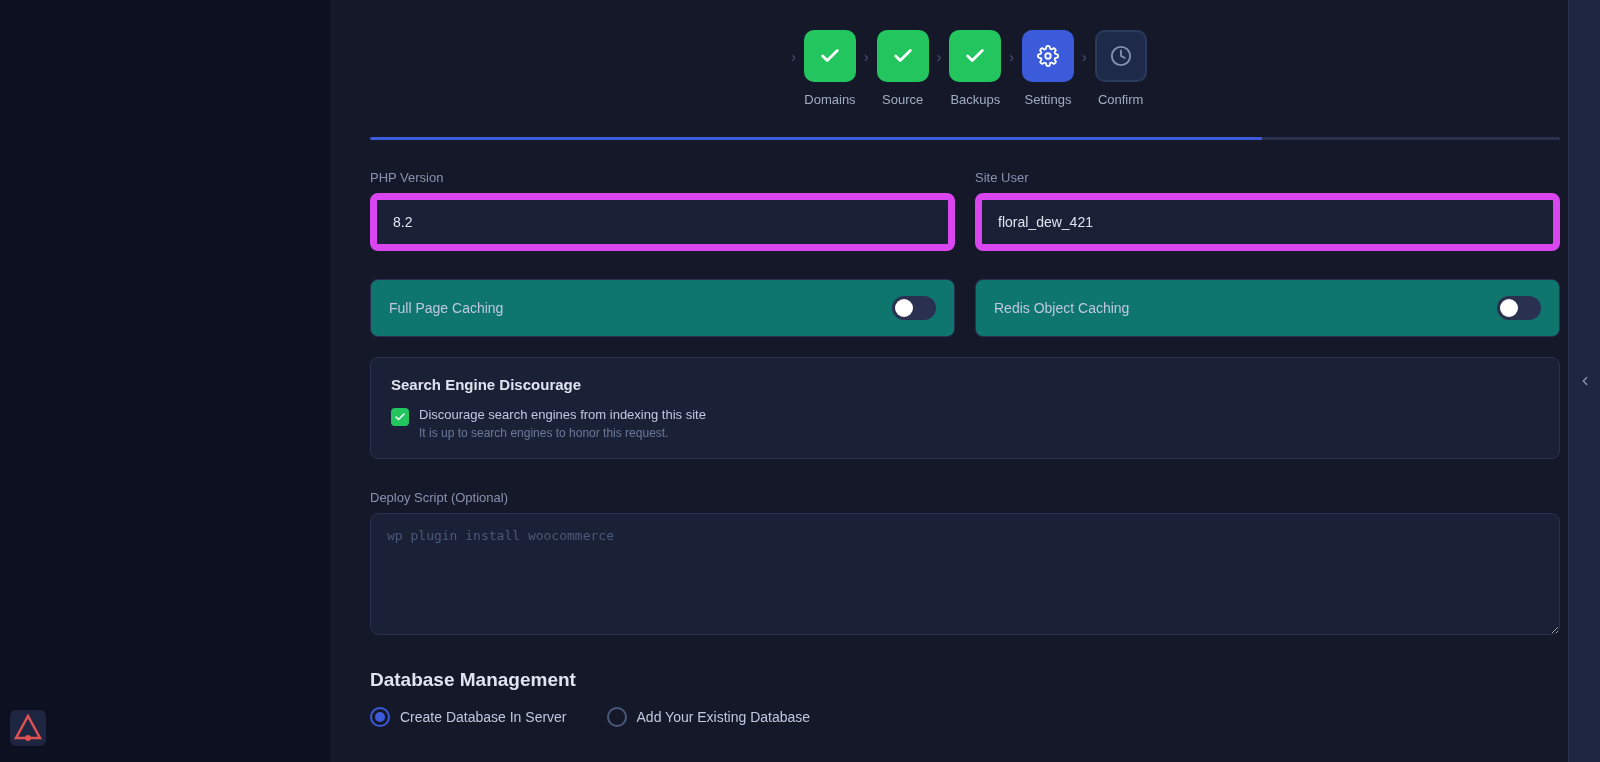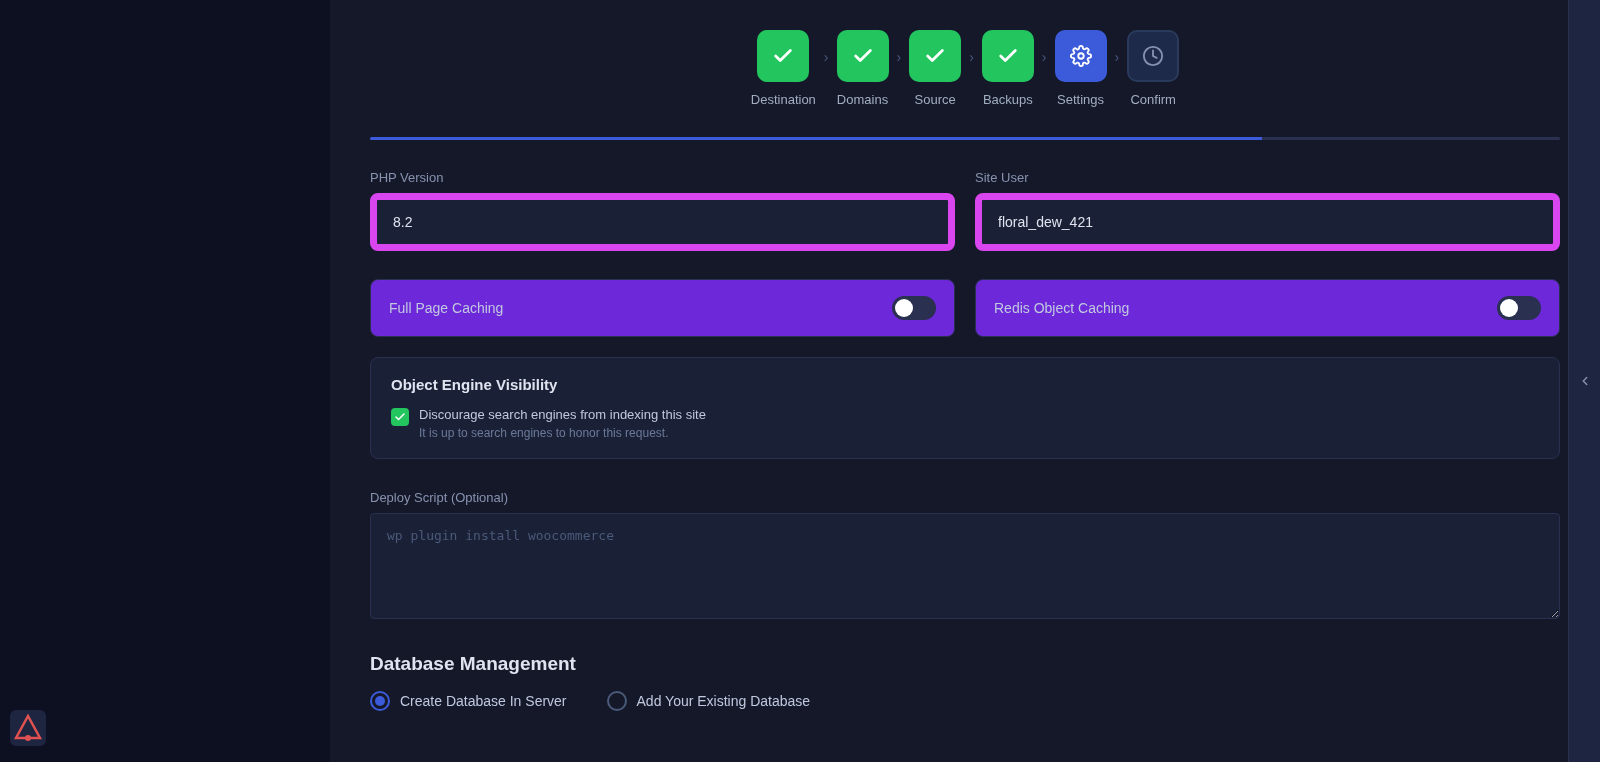--- a/index.html
+++ b/index.html
@@ -135,21 +135,21 @@
 
     
     .toggle-row {
       display: flex;
       gap: 20px;
       margin-bottom: 20px;
     }
 
     .toggle-card {
       flex: 1;
-      background-color: #6d28d9;
+      background-color: #0f766e;
       border: 1px solid #2a3050;
       border-radius: 8px;
       padding: 16px 18px;
       display: flex;
       align-items: center;
       justify-content: space-between;
     }
 
     .toggle-label {
       font-size: 14px;
@@ -233,25 +233,25 @@
       color: #8892b0;
       margin-bottom: 8px;
       display: block;
       margin-top: 31px;
     }
 
     .deploy-textarea {
       width: 100%;
       background-color: #1a2035;
       border: 1px solid #2a3050;
-      border-radius: 4px;
+      border-radius: 9px;
       padding: 14px 16px;
       color: #5a6a8a;
       font-size: 13px;
-      height: 106px;
+      height: 122px;
       resize: vertical;
       outline: none;
       font-family: monospace;
     }
 
     .deploy-textarea::placeholder {
       color: #4a5a7a;
     }
 
     
@@ -313,28 +313,20 @@
   </style>
 </head>
 <body>
 
 <div class="sidebar-left"></div>
 
 <div class="main-content">
 
   <div class="stepper">
 
-    <div class="step-item">
-      <div class="step-icon completed">
-        <svg width="22" height="22" viewBox="0 0 24 24" fill="none" stroke="#fff" stroke-width="3" stroke-linecap="round" stroke-linejoin="round">
-          <polyline points="20 6 9 17 4 12"></polyline>
-        </svg>
-      </div>
-      <span class="step-label">Destination</span>
-    </div>
     <span class="step-arrow">›</span>
 
     <div class="step-item">
       <div class="step-icon completed">
         <svg width="22" height="22" viewBox="0 0 24 24" fill="none" stroke="#fff" stroke-width="3" stroke-linecap="round" stroke-linejoin="round">
           <polyline points="20 6 9 17 4 12"></polyline>
         </svg>
       </div>
       <span class="step-label">Domains</span>
     </div>
@@ -406,21 +398,21 @@
     <div class="toggle-card">
       <span class="toggle-label">Redis Object Caching</span>
       <div class="toggle-switch">
         <div class="toggle-track"></div>
         <div class="toggle-thumb"></div>
       </div>
     </div>
   </div>
 
   <div class="sev-card">
-    <div class="sev-title">Object Engine Visibility</div>
+    <div class="sev-title">Search Engine Discourage</div>
     <div class="sev-checkbox-row">
       <div class="sev-checkbox">
         <svg width="12" height="12" viewBox="0 0 24 24" fill="none" stroke="#fff" stroke-width="3" stroke-linecap="round" stroke-linejoin="round">
           <polyline points="20 6 9 17 4 12"></polyline>
         </svg>
       </div>
       <div>
         <div class="sev-text">Discourage search engines from indexing this site</div>
         <div class="sev-subtext">It is up to search engines to honor this request.</div>
       </div>

